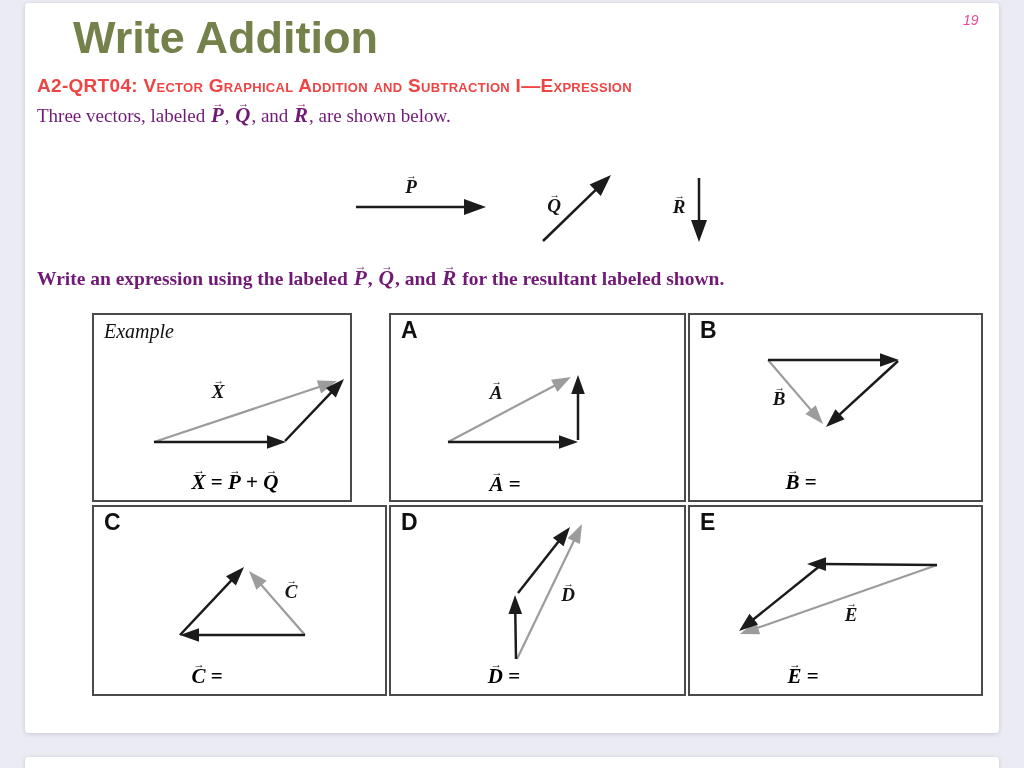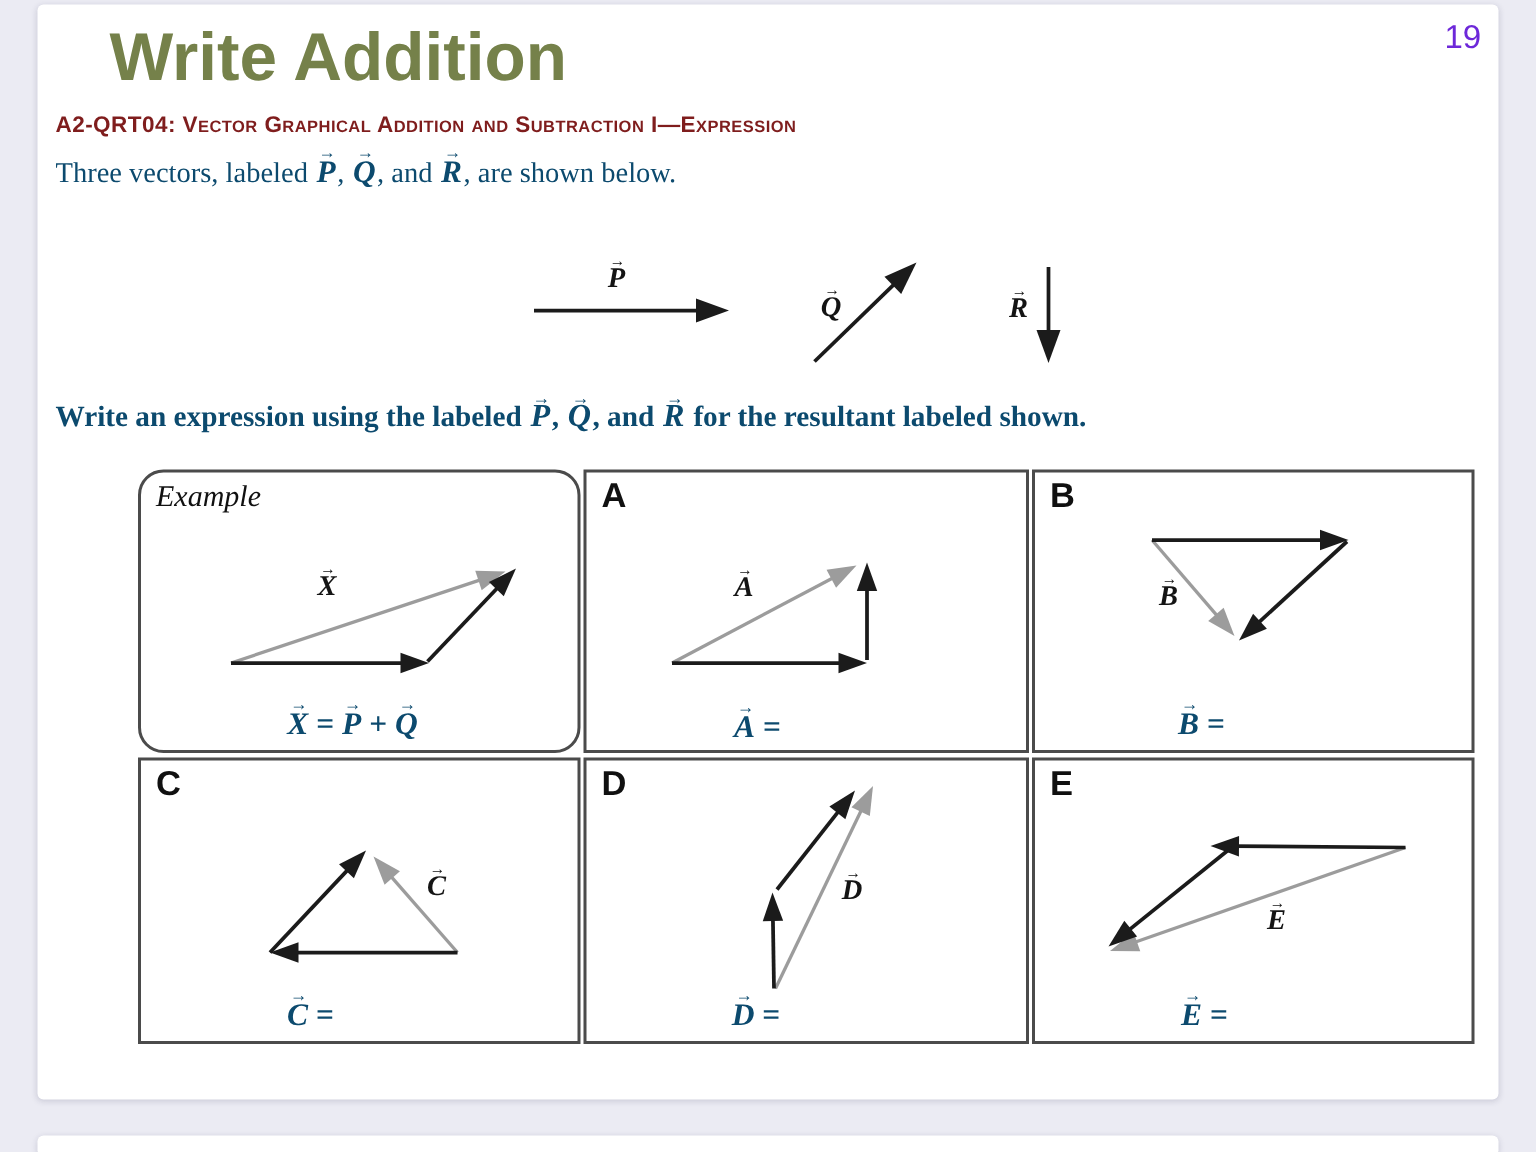--- a/index.html
+++ b/index.html
@@ -1,35 +1,35 @@
 <!DOCTYPE html>
 <html><head>
 <meta charset="utf-8">
 <style>
   html,body{margin:0;padding:0;width:1024px;height:768px;overflow:hidden;}
   body{background:#ebebf3;font-family:"Liberation Sans",sans-serif;}
   .card{position:absolute;background:#ffffff;border-radius:4px;box-shadow:0 1px 4px rgba(40,40,80,0.18);}
   #card1{left:25px;top:3px;width:974px;height:730px;}
   #card2{left:25px;top:757px;width:974px;height:14px;}
   .title{position:absolute;left:48px;top:9px;font-size:45px;font-weight:700;letter-spacing:0px;color:#75814a;}
-  .pagenum{position:absolute;left:938px;top:9px;font-size:22px;color:#6d28d9;}
-  .heading{position:absolute;left:12px;top:72px;font-size:15px;font-weight:700;font-variant:small-caps;letter-spacing:0.3px;color:#7f1d1d;white-space:nowrap;}
-  .serifline{position:absolute;font-family:"Liberation Serif",serif;font-size:19px;color:#0c4a6e;line-height:1.8;white-space:nowrap;}
+  .pagenum{position:absolute;left:938px;top:9px;font-size:14px;color:#ec4899;font-style:italic;}
+  .heading{position:absolute;left:12px;top:72px;font-size:19px;font-weight:700;font-variant:small-caps;letter-spacing:0.3px;color:#ef4444;white-space:nowrap;}
+  .serifline{position:absolute;font-family:"Liberation Serif",serif;font-size:19px;color:#701a75;line-height:1.8;white-space:nowrap;}
   #intro{left:12px;top:96px;}
   #instruction{left:12px;top:258px;font-size:19.5px;font-weight:700;}
   .vec{font-family:"Liberation Serif",serif;font-style:italic;display:inline-block;position:relative;line-height:1;}
   .vec::before{content:"\2192";position:absolute;left:55%;transform:translateX(-50%);top:-0.62em;font-size:0.55em;font-style:normal;font-weight:600;letter-spacing:0;}
   .serifline .vec{font-size:1.1em;font-weight:600;margin:0 1px;}
   .figwrap{position:absolute;}
   .figlabel{position:absolute;font-family:"Liberation Serif",serif;font-style:italic;font-size:19px;font-weight:600;color:#141414;transform:translate(-50%,-50%);}
   .cell{position:absolute;border:2px solid #4b4b4b;background:#ffffff;box-sizing:border-box;}
   .cell svg{position:absolute;left:0;top:0;}
   .lbl-italic{position:absolute;left:10px;top:5px;font-family:"Liberation Serif",serif;font-style:italic;font-size:20px;color:#101010;}
   .lbl-bold{position:absolute;left:10px;top:2px;font-family:"Liberation Sans",sans-serif;font-weight:700;font-size:23px;color:#101010;}
-  .answer{position:absolute;transform:translateX(-50%);font-family:"Liberation Serif",serif;font-size:21px;font-weight:600;color:#0c4a6e;white-space:nowrap;}
+  .answer{position:absolute;transform:translateX(-50%);font-family:"Liberation Serif",serif;font-size:21px;font-weight:600;color:#000000;white-space:nowrap;}
 </style>
 </head>
 <body>
 
 <div class="card" id="card1">
   <div class="title">Write Addition</div>
   <div class="pagenum">19</div>
   <div class="heading">A2-QRT04: Vector Graphical Addition and Subtraction I—Expression</div>
 
   <div class="serifline" id="intro">
@@ -49,21 +49,21 @@
           <line x1="359" y1="20" x2="359" y2="66" stroke="#1b1b1b" stroke-width="2.5"></line>
           <polygon points="359,84 351,62 367,62" fill="#1b1b1b"></polygon>
         </g>
       </svg><span class="vec figlabel" style="left: 71px; top: 28px;">P</span><span class="vec figlabel" style="left: 214px; top: 47px;">Q</span><span class="vec figlabel" style="left: 339px; top: 48px;">R</span></div>
 
   <div class="serifline" id="instruction">
     <span>Write an expression using the labeled </span><span class="vec">P</span><span>, </span><span class="vec">Q</span><span>, and </span><span class="vec">R</span><span> for the resultant labeled shown.</span>
   </div>
 
   <div id="grid">
-      <div class="cell" style="left: 67px; top: 310px; width: 295px; height: 189px; border-radius: 17px;">
+      <div class="cell" style="left: 67px; top: 310px; width: 260px; height: 189px;">
         <svg width="291" height="185">
           <g>
             <line x1="60" y1="127" x2="228.7697505292423" y2="70.74341649025257" stroke="#9c9c9c" stroke-width="2.2"></line>
             <polygon points="243,66 227.12536614595473,78.45937398106341 222.82466852812576,65.55728112757643" fill="#9c9c9c"></polygon>
           </g>
           <g>
             <line x1="60" y1="127" x2="177" y2="127" stroke="#1b1b1b" stroke-width="2.5"></line>
             <polygon points="192,127 173,133.8 173,120.2" fill="#1b1b1b"></polygon>
           </g>
           <g>

